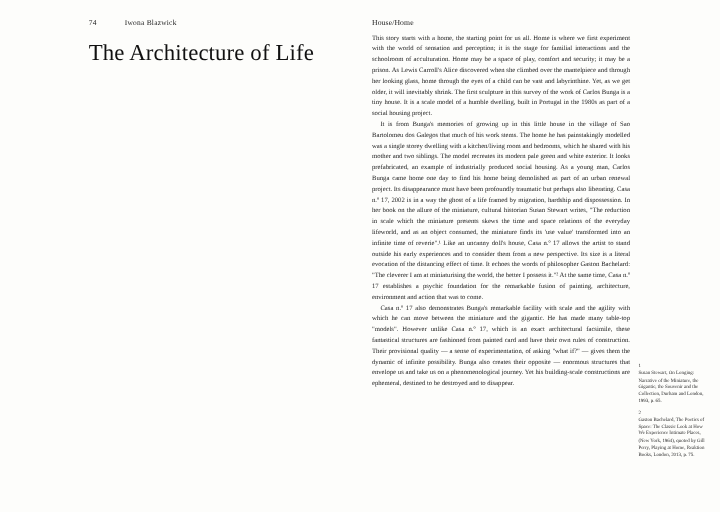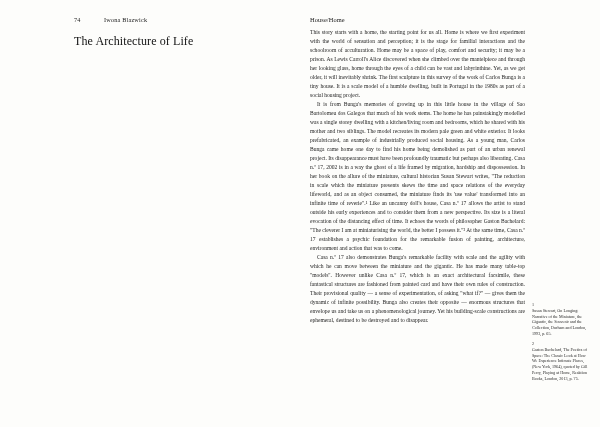--- a/index.html
+++ b/index.html
@@ -39,21 +39,21 @@
     margin-bottom: 12px;
   }
   .folio-num {
     width: 30px;
   }
   .folio-author {
     font-size: 6.2px;
   }
   .chapter-title {
     font-family: "Liberation Serif", serif;
-    font-size: 12px;
+    font-size: 19px;
     font-weight: 400;
     letter-spacing: 0.1px;
     color: #111;
     margin: 0 0 14px 0;
     line-height: 1.1;
   }
 
   
   .col-right {
     position: absolute;

